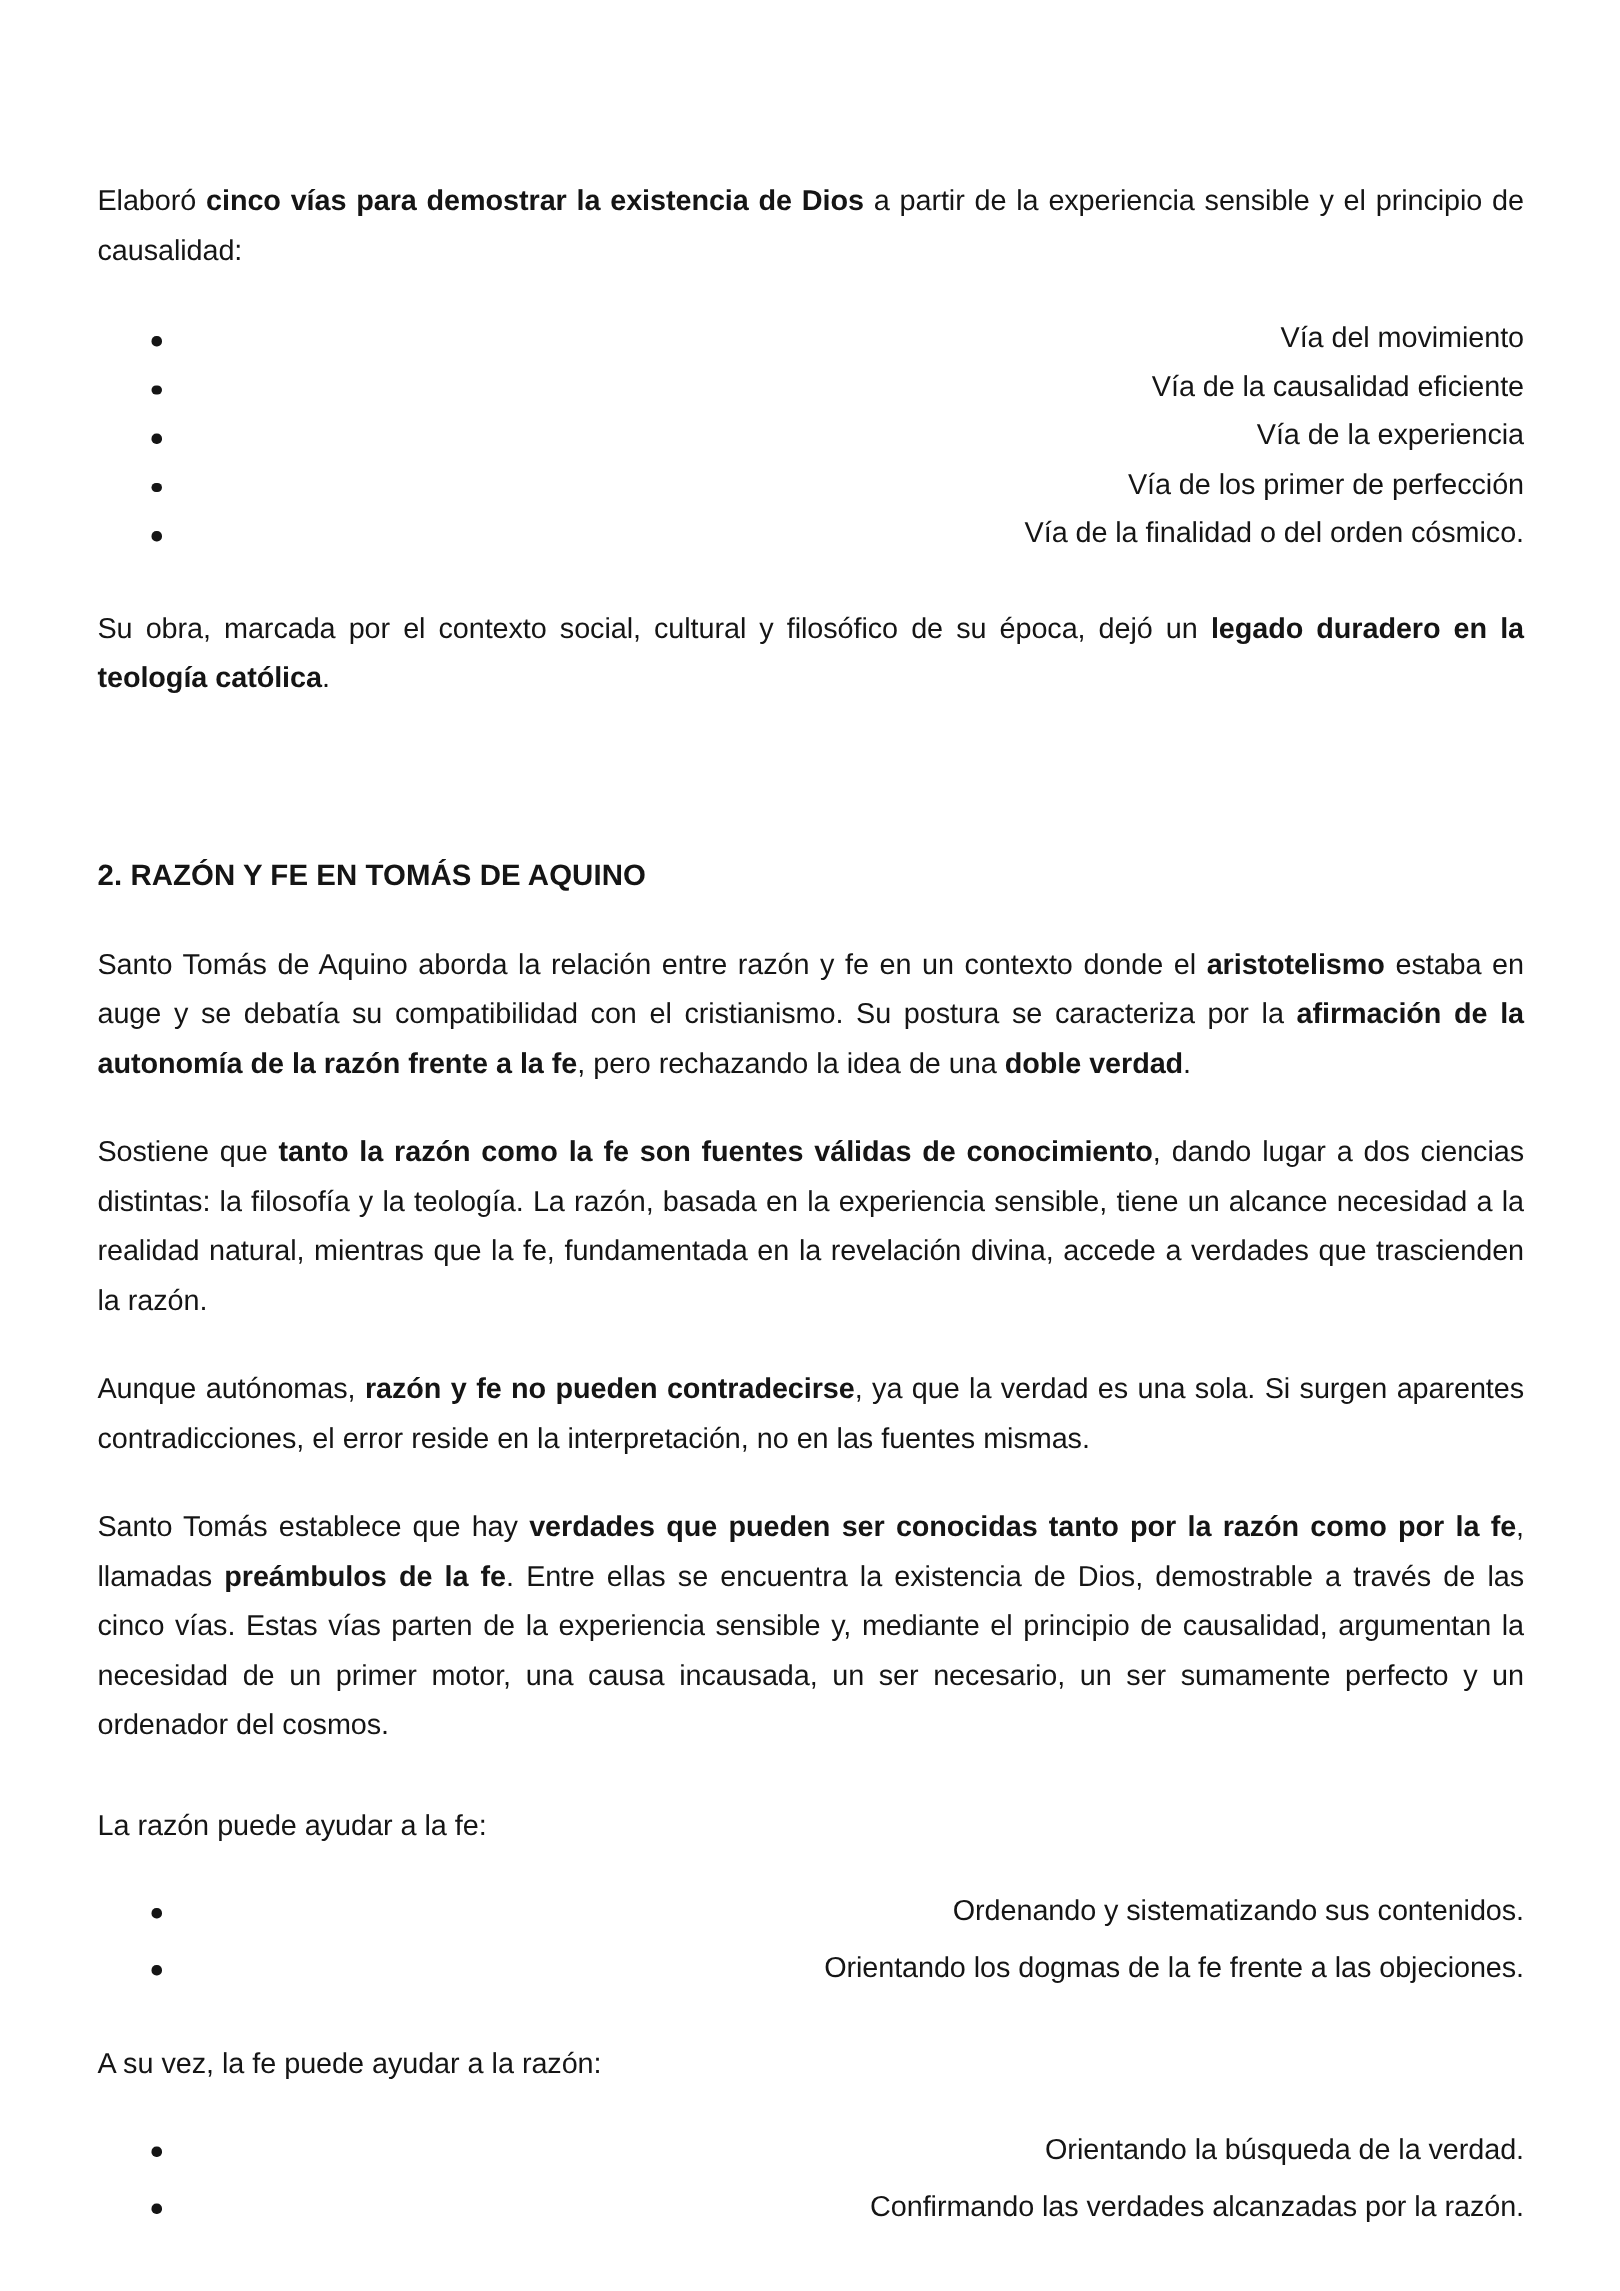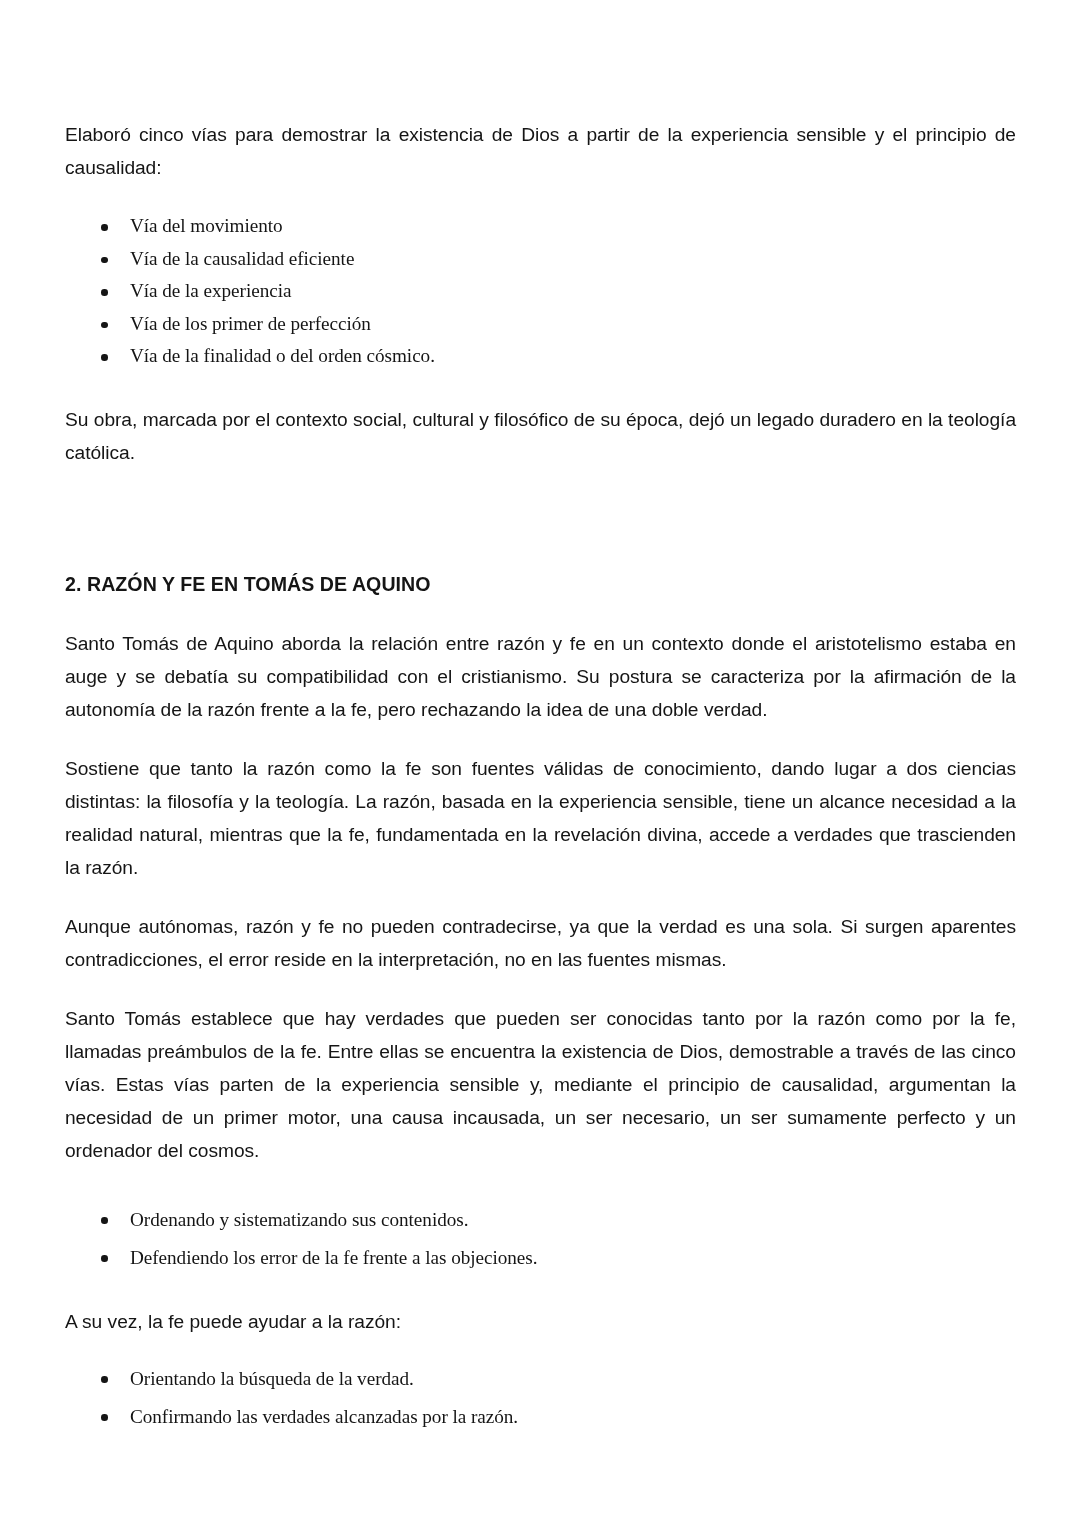--- a/index.html
+++ b/index.html
@@ -24,21 +24,21 @@
   .para {
     font-size: 19.2px;
     line-height: 33px;
     text-align: justify;
     text-justify: inter-word;
     margin: 0 0 26px 0;
     letter-spacing: -0.05px;
     word-spacing: 0.1px;
   }
   .para.loose { margin-bottom: 34px; }
-  .para b, .para strong { font-weight: 400; margin-top: 34px; }
+  .para b, .para strong { font-weight: 700; margin-top: 34px; }
 
   
   .lead {
     text-align: left;
     margin-bottom: 22px;
   }
 
   
   .heading {
     font-size: 19.6px;
@@ -60,23 +60,22 @@
   }
   ul.bullets.first { margin-top: 2px; margin-bottom: 30px; }
   ul.bullets.second { margin-bottom: 28px; }
 
   ul.bullets > li {
     position: relative;
     font-size: 19.2px;
     line-height: 32.6px;
     padding-left: 65px;
     margin: 0;
-    text-align: left;
+    text-align: right;
     letter-spacing: -0.05px;
-    font-family: Liberation Serif, serif;
   }
   ul.bullets > li::before {
     content: "";
     position: absolute;
     left: 36px;
     top: 14px;
     width: 6.5px;
     height: 6.5px;
     border-radius: 50%;
     background: #151515;
@@ -106,24 +105,25 @@
   <h2 class="heading">2. RAZÓN Y FE EN TOMÁS DE AQUINO</h2>
 
   <p class="para"><span>Santo Tomás de Aquino aborda la relación entre razón y fe en un contexto donde el </span><b>aristotelismo</b><span> estaba en auge y se debatía su compatibilidad con el cristianismo. Su postura se caracteriza por la </span><b>afirmación de la autonomía de la razón frente a la fe</b><span>, pero rechazando la idea de una </span><b>doble verdad</b><span>.</span></p>
 
   <p class="para"><span>Sostiene que </span><b>tanto la razón como la fe son fuentes válidas de conocimiento</b><span>, dando lugar a dos ciencias distintas: la filosofía y la teología. La razón, basada en la experiencia sensible, tiene un alcance necesidad a la realidad natural, mientras que la fe, fundamentada en la revelación divina, accede a verdades que trascienden la razón.</span></p>
 
   <p class="para"><span>Aunque autónomas, </span><b>razón y fe no pueden contradecirse</b><span>, ya que la verdad es una sola. Si surgen aparentes contradicciones, el error reside en la interpretación, no en las fuentes mismas.</span></p>
 
   <p class="para loose"><span>Santo Tomás establece que hay </span><b>verdades que pueden ser conocidas tanto por la razón como por la fe</b><span>, llamadas </span><b>preámbulos de la fe</b><span>. Entre ellas se encuentra la existencia de Dios, demostrable a través de las cinco vías. Estas vías parten de la experiencia sensible y, mediante el principio de causalidad, argumentan la necesidad de un primer motor, una causa incausada, un ser necesario, un ser sumamente perfecto y un ordenador del cosmos.</span></p>
 
+  <p class="para lead">La razón puede ayudar a la fe:</p>
 
   <ul class="bullets second">
     <li><span>Ordenando y sistematizando sus contenidos.</span></li>
-    <li><span>Defendiendo los error de la fe frente a las objeciones.</span></li>
+    <li><span>Orientando los dogmas de la fe frente a las objeciones.</span></li>
   </ul>
 
   <p class="para lead">A su vez, la fe puede ayudar a la razón:</p>
 
   <ul class="bullets second">
     <li><span>Orientando la búsqueda de la verdad.</span></li>
     <li><span>Confirmando las verdades alcanzadas por la razón.</span></li>
 
   </ul>
 

